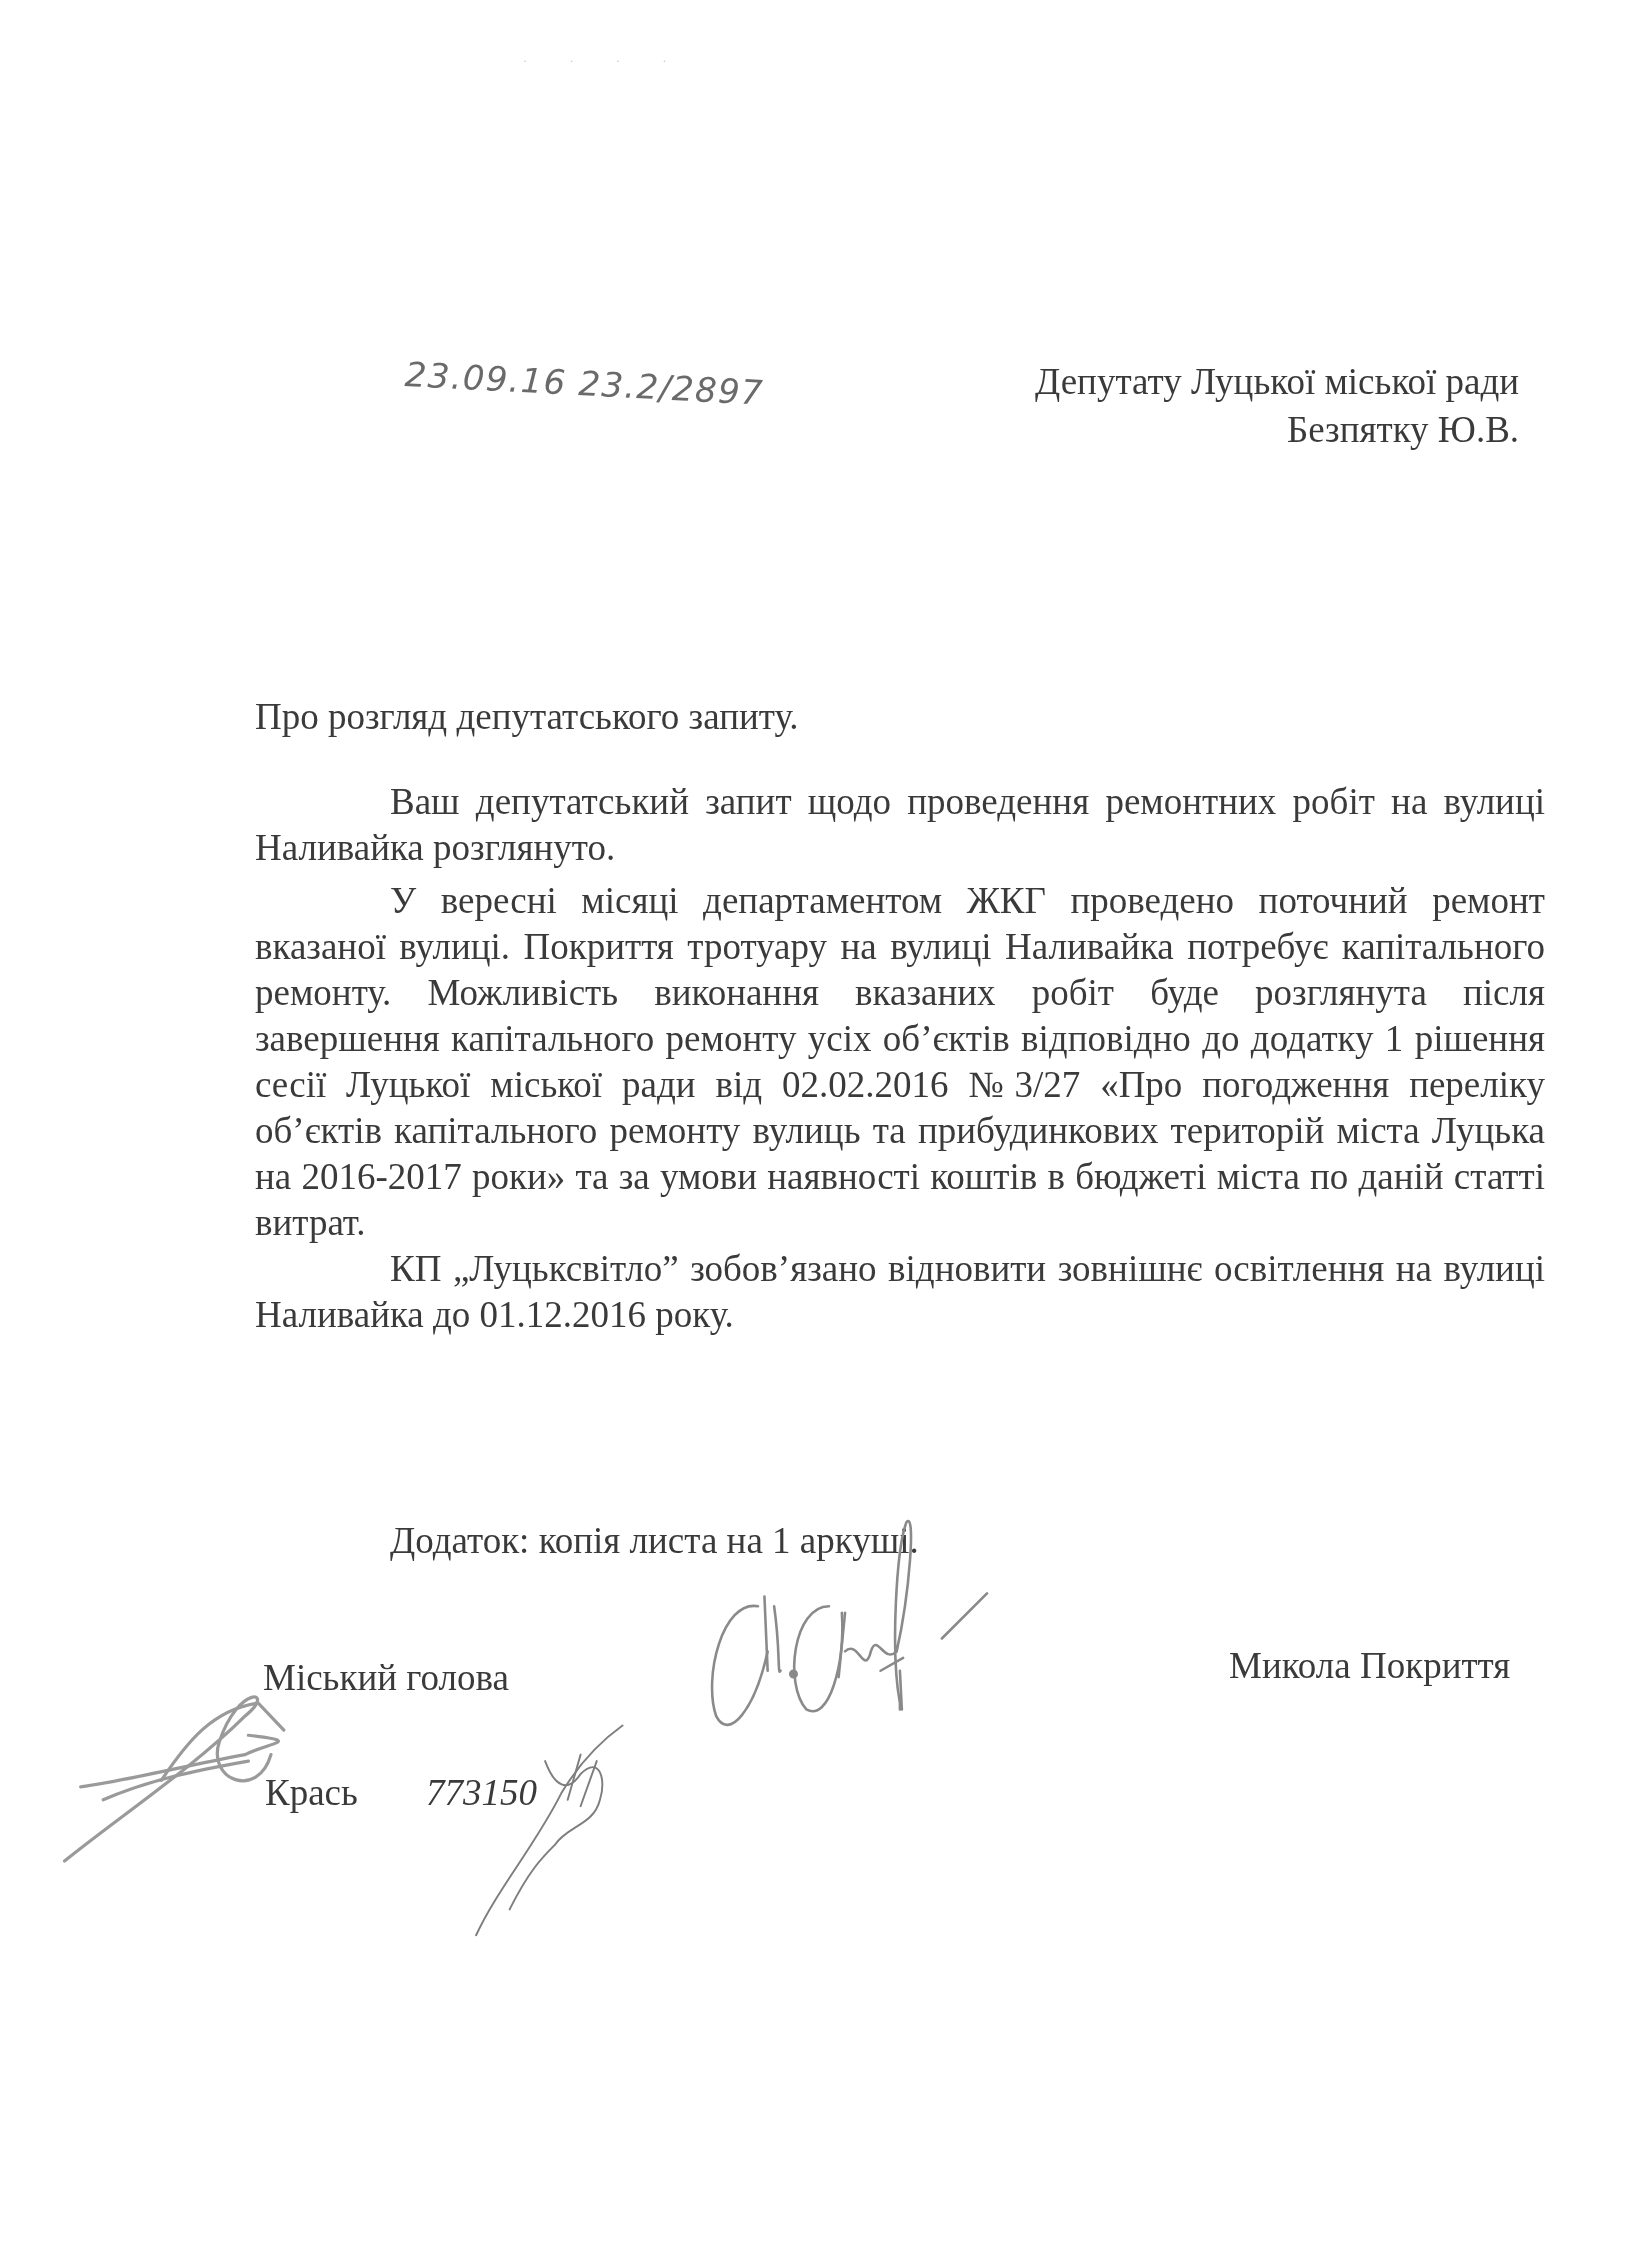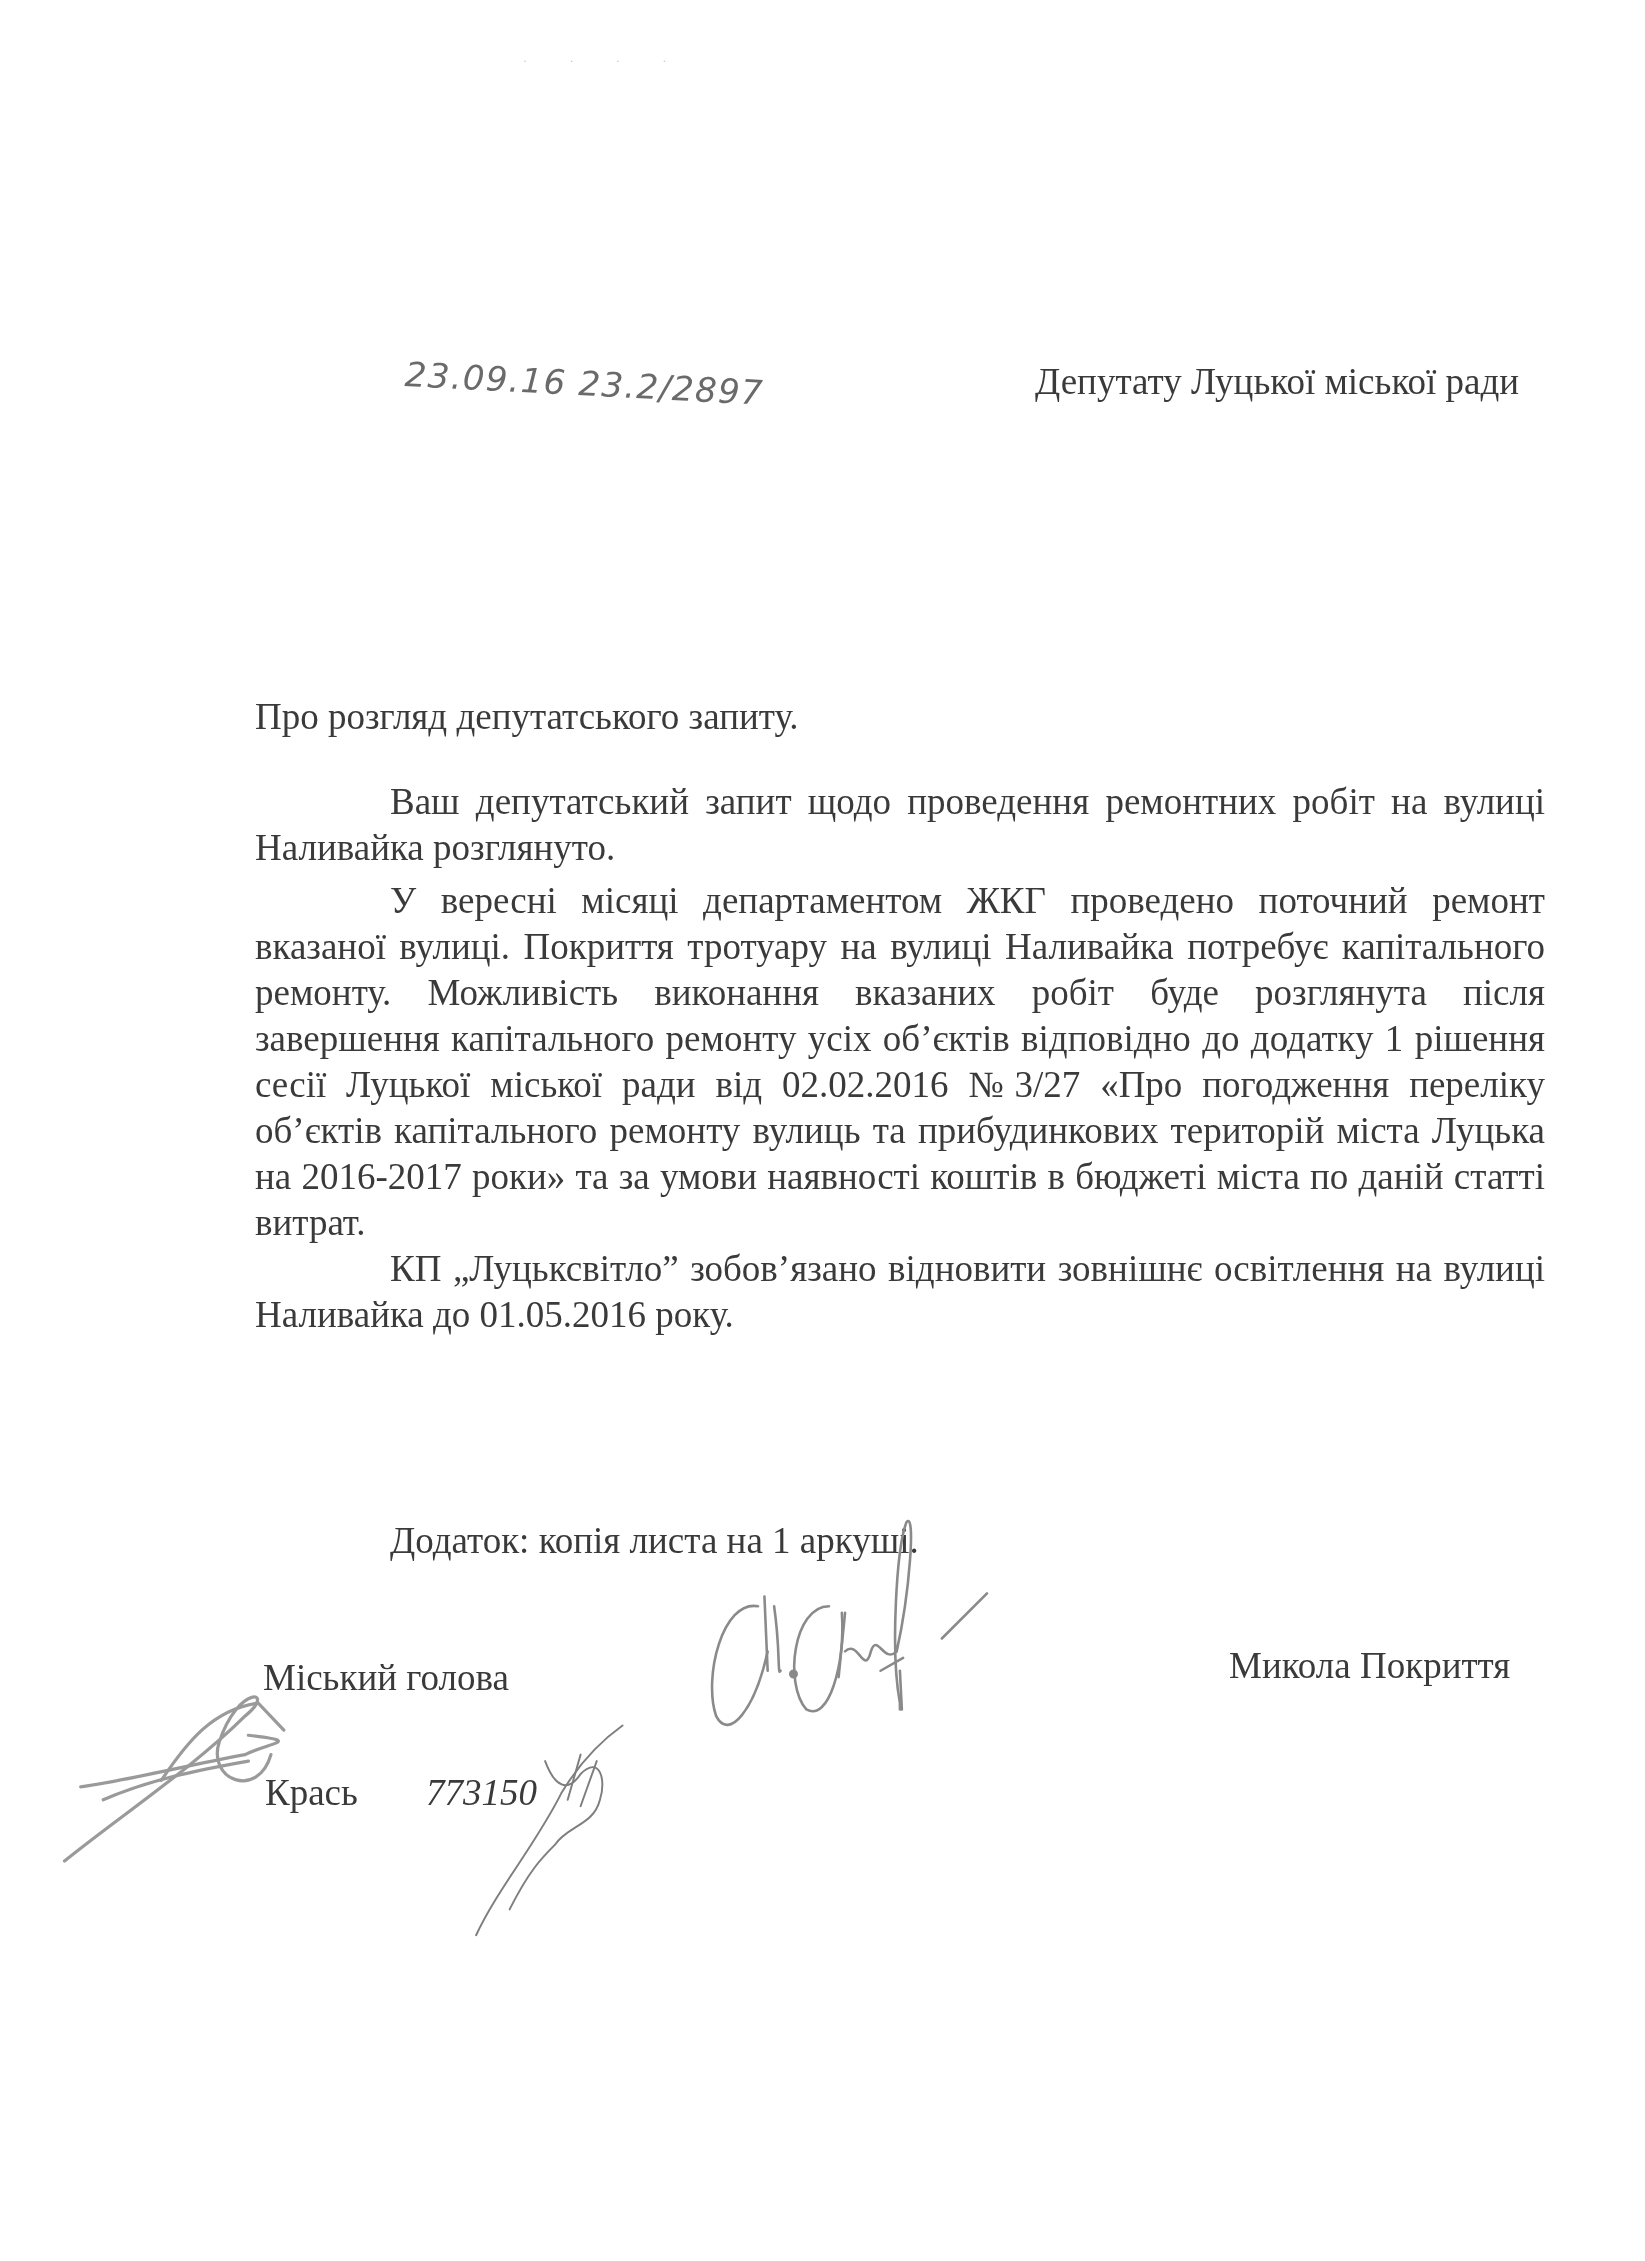--- a/index.html
+++ b/index.html
@@ -32,28 +32,29 @@
 </style>
 </head>
 <body>
 
 <div class="abs scan-specks">· · · ·</div>
 
 <div class="abs handwritten-ref">23.09.16 23.2/2897</div>
 
 <div class="abs addressee">
   <div>Депутату Луцької міської ради</div>
+  <div>Безпятку Ю.В.</div>
 </div>
 
 <div class="abs subject">Про розгляд депутатського запиту.</div>
 
 <div class="abs body-text">
   <p>Ваш депутатський запит щодо проведення ремонтних робіт на вулиці Наливайка  розглянуто.</p>
   <p class="gap">У вересні місяці департаментом ЖКГ проведено поточний ремонт вказаної вулиці. Покриття тротуару на вулиці Наливайка потребує капітального ремонту. Можливість виконання вказаних робіт буде розглянута після завершення капітального ремонту усіх об’єктів відповідно до додатку 1 рішення сесії Луцької міської ради від  02.02.2016 №3/27 «Про погодження переліку об’єктів капітального ремонту вулиць та прибудинкових територій міста Луцька на 2016-2017 роки» та за умови наявності коштів в бюджеті міста по даній статті витрат.</p>
-  <p>КП „Луцьксвітло” зобов’язано відновити зовнішнє освітлення на вулиці Наливайка до 01.05.2016 року.</p>
+  <p>КП „Луцьксвітло” зобов’язано відновити зовнішнє освітлення на вулиці Наливайка до 01.12.2016 року.</p>
 </div>
 
 <div class="abs attachment">Додаток: копія листа на 1 аркуші.</div>
 
 <div class="abs sig-title">Міський голова</div>
 <div class="abs sig-name">Микола Покриття</div>
 
 <div class="abs exec-name">Крась</div>
 <div class="abs exec-phone">773150</div>
 

